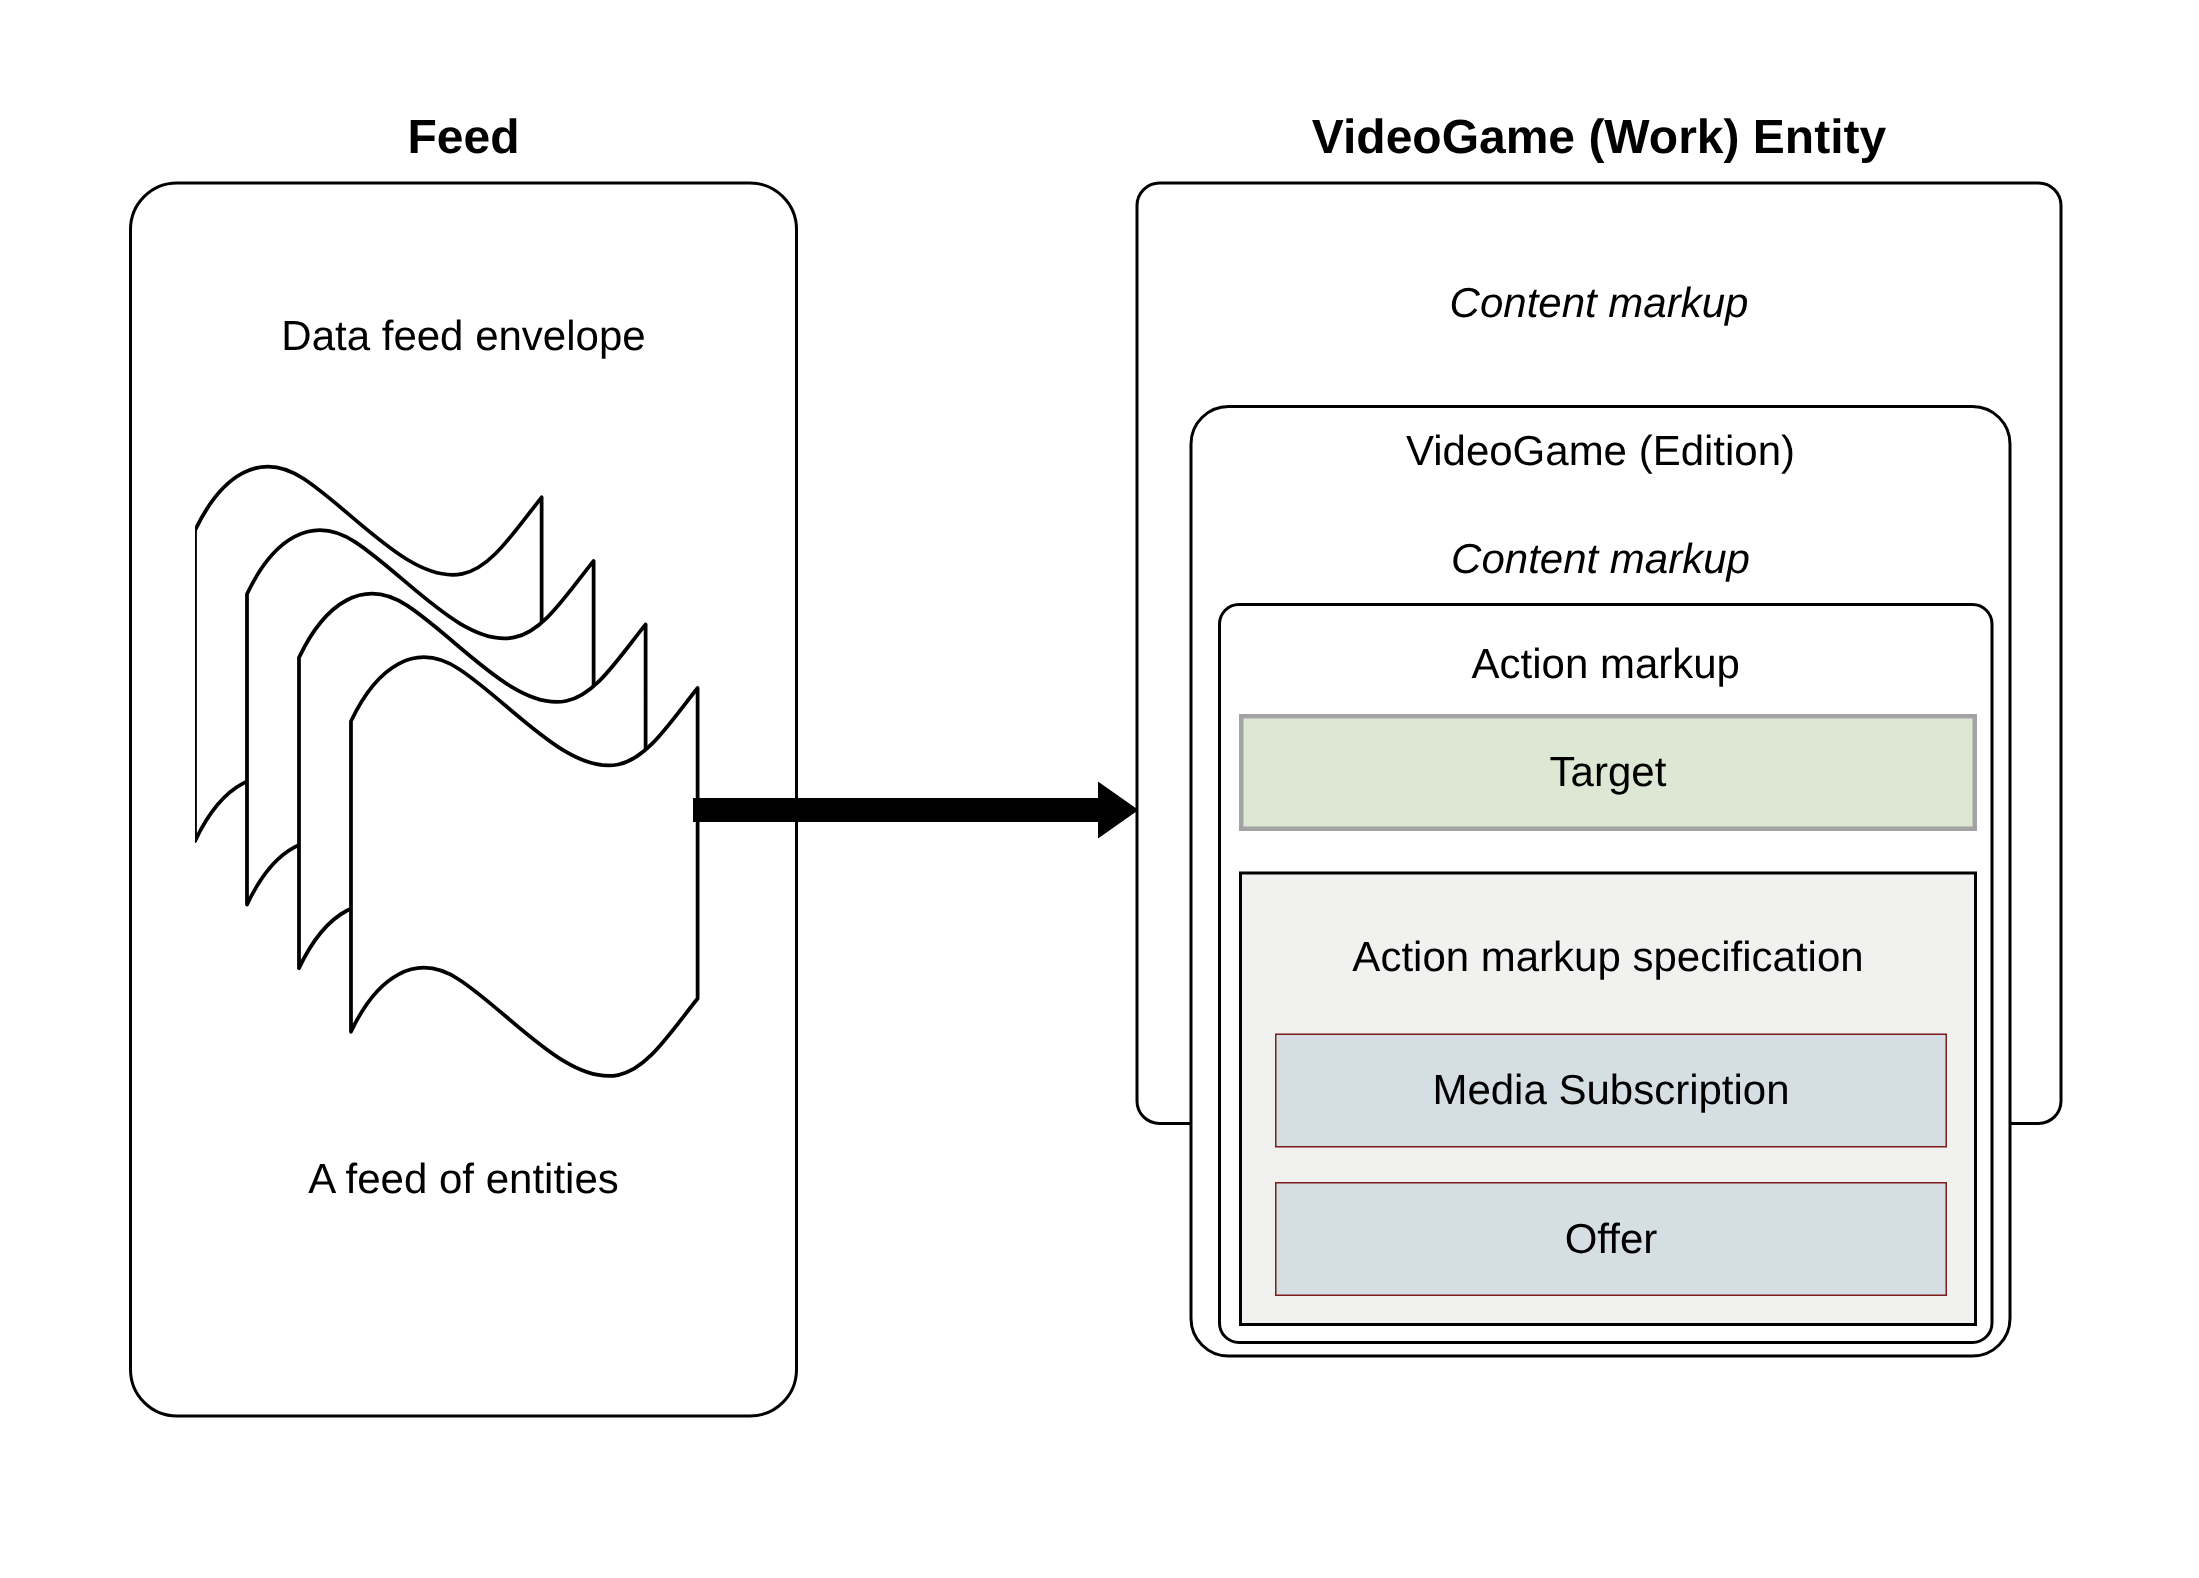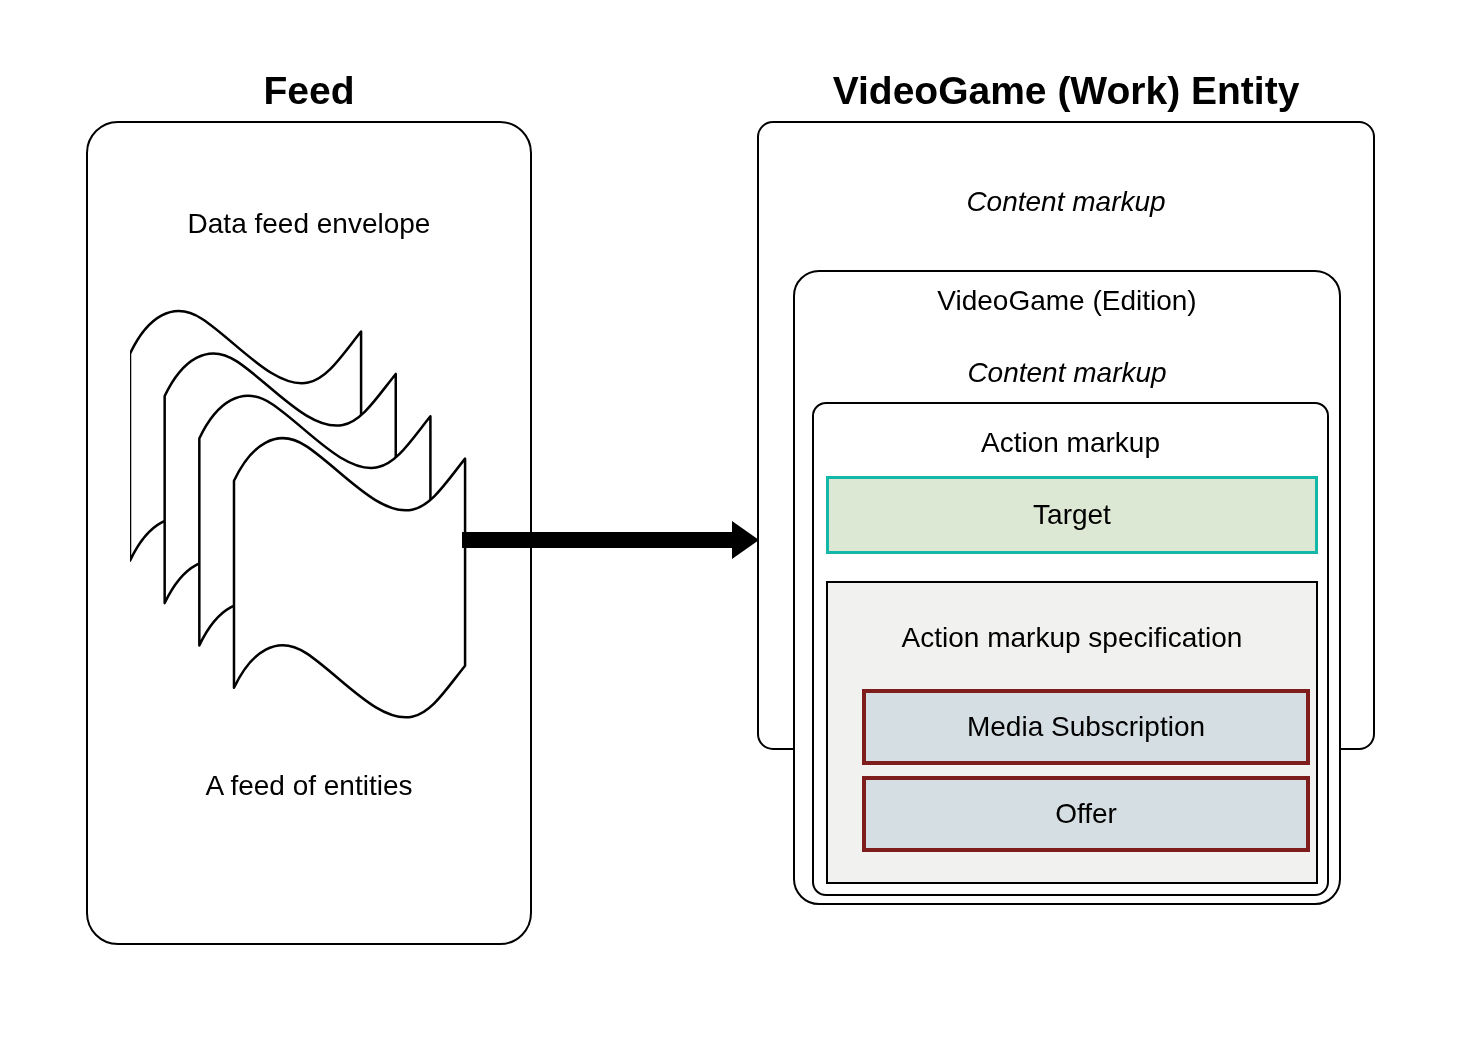--- a/index.html
+++ b/index.html
@@ -6,44 +6,44 @@
   .stage{
     position:relative;
     width:1466px;height:1052px;
     background:#ffffff;
     font-family:"Liberation Sans", sans-serif;
     color:#000;
     overflow:hidden;
   }
   .abs{position:absolute;box-sizing:border-box;}
   .title{
-    font-size:39px;font-weight:700;text-align:center;line-height:38px;
+    font-size:32px;font-weight:700;text-align:center;line-height:38px;
   }
   .label{
     font-size:28px;text-align:center;line-height:34px;white-space:nowrap;
   }
   .italic{font-style:italic;}
   .rbox{
     border:2px solid #000;background:#fff;border-radius:30px;
   }
   .feed-box{left:86px;top:121px;width:446px;height:824px;border-radius:32px;}
   .outer-box{left:757px;top:121px;width:618px;height:629px;border-radius:16px;}
   .edition-box{left:34px;top:147px;width:548px;height:635px;border-radius:26px;}
   .action-box{left:17px;top:130px;width:517px;height:494px;border-radius:14px;}
   .target-box{
     left:12px;top:72px;width:492px;height:78px;
-    border:3px solid #14b8a6;display:flex;align-items:center;justify-content:center;
+    border:3px solid #a3a3a3;display:flex;align-items:center;justify-content:center;
   }
   .access-box{
     left:12px;top:177px;width:492px;height:303px;
     border:2px solid #000;
   }
   .option-box{
     left:22px;width:448px;height:76px;
-    border:4px solid #7f1d1d;display:flex;align-items:center;justify-content:center;margin-left:12px;
+    border:1px solid #7f1d1d;display:flex;align-items:center;justify-content:center;
   }
   .arrow-bar{left:462px;top:532px;width:274px;height:16px;background:#000;}
   .arrow-head{
     left:732px;top:521px;width:0;height:0;
     border-left:27px solid #000;
     border-top:19px solid transparent;
     border-bottom:19px solid transparent;
   }
   .center-x{left:0;width:100%;}
   svg .page{fill:#fff;stroke:#000;stroke-width:2.6;stroke-linejoin:round;}
@@ -89,21 +89,21 @@
           <div class="label">Target</div>
         </div>
 
         <div class="abs access-box" style="background-color: rgb(241, 242, 240);">
           <div class="abs label center-x" style="top:38px;">Action markup specification</div>
 
           <div class="abs option-box" style="top: 106px; background-color: rgb(213, 222, 227);">
             <div class="label">Media Subscription</div>
           </div>
 
-          <div class="abs option-box" style="top: 193px; background-color: rgb(213, 222, 227);">
+          <div class="abs option-box" style="top: 205px; background-color: rgb(213, 222, 227);">
             <div class="label">Offer</div>
           </div>
         </div>
       </div>
     </div>
   </div>
 
 </div>
 
 </body></html>

